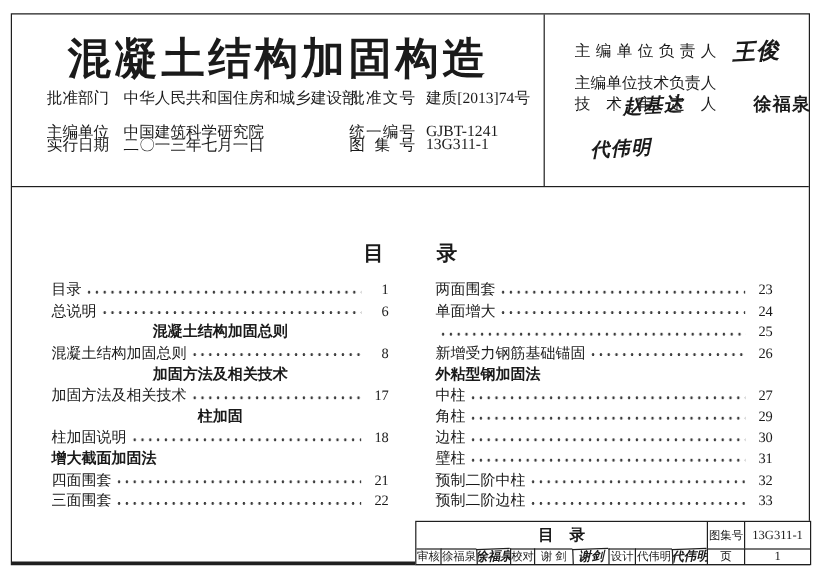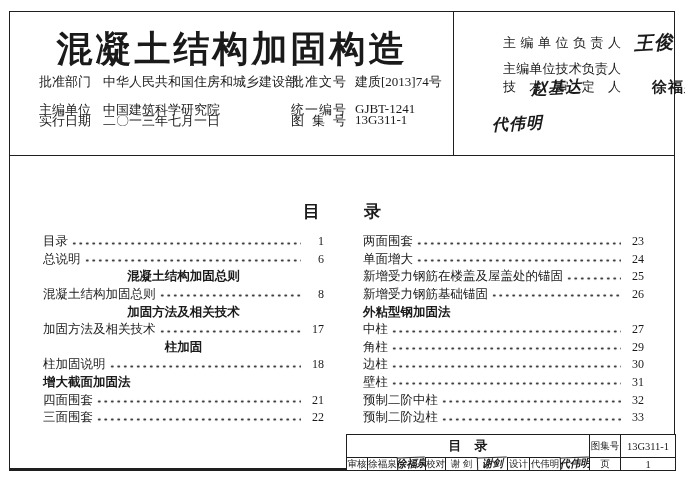--- a/index.html
+++ b/index.html
@@ -25,21 +25,21 @@
   .info-row .i-label  { position:absolute; left:29px; }
   .info-row .i-value  { position:absolute; left:93px; }
   .info-row .i-label2 { position:absolute; left:281px; width:55px; display:inline-block;
                         text-align:justify; text-align-last:justify; white-space:normal; }
   .info-row .i-value2 { position:absolute; left:345px; }
   .row-a { top:61px; } .row-b { top:89px; } .row-c { top:100px; }
   .header-right { position:absolute; top:0; right:0; width:221px; height:100%;
                   border-left:1.5px solid #1f1f1f; box-sizing:border-box; }
   .sig-row { position:absolute; left:25px; height:20px; display:flex; align-items:center; }
   .sig-row .role { display:inline-block; width:118px; font-size:13px;
-                   text-align:justify; text-align-last:justify;margin-left:24px; }
+                   text-align:justify; text-align-last:justify; }
   .sig { margin-left:13px; font-weight:700; font-style:italic;
          transform:rotate(-3deg); font-size:16px; letter-spacing:1px; white-space:nowrap; }
   .sig-1 { top:21px; } .sig-2 { top:48px;flex-direction:column; } .sig-3 { top:65px;gap:18px; } .sig-4 { top:102px; }
   .sig-1 .sig { font-size:19px; } .sig-3 .sig { font-style:normal; transform:none; font-size:15px; }
   
   .toc-heading { position:absolute; top:188px; left:0; width:100%; text-align:center;
                  font-size:17px; font-weight:bold; }
   .toc-heading span { letter-spacing:44px; margin-right:-44px; }
   .toc-col { position:absolute; top:221px; width:281px; }
   .toc-col.left  { left:33px; }
@@ -164,21 +164,20 @@
       <span class="tt">两面围套</span>
       <span class="leader"></span>
       <span class="pg">23</span>
     </div>
     <div class="toc-row entry">
       <span class="tt">单面增大</span>
       <span class="leader"></span>
       <span class="pg">24</span>
     </div>
     <div class="toc-row entry">
-      <span class="tt">新增受力钢筋在楼盖及屋盖处的锚固</span>
       <span class="leader"></span>
       <span class="pg">25</span>
     </div>
     <div class="toc-row entry">
       <span class="tt">新增受力钢筋基础锚固</span>
       <span class="leader"></span>
       <span class="pg">26</span>
     </div>
     <div class="toc-row sec-left">外粘型钢加固法</div>
     <div class="toc-row entry">

